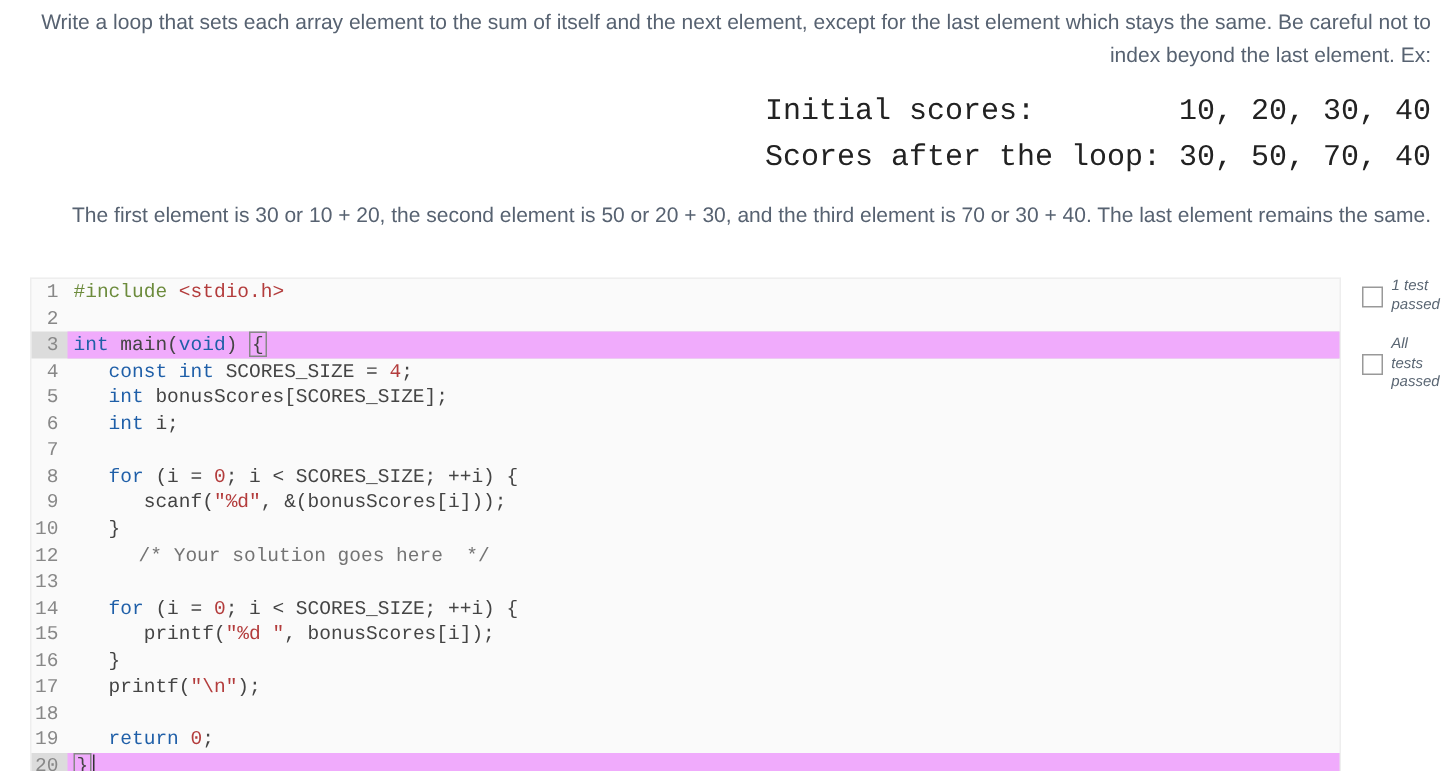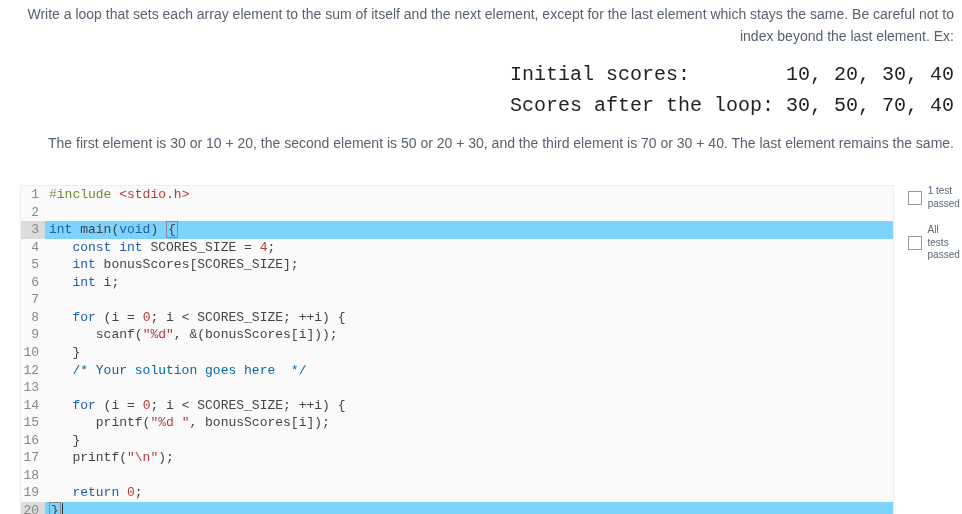--- a/index.html
+++ b/index.html
@@ -7,31 +7,31 @@
 .container { padding: 0; }
 .prompt { padding: 4px 8px 10px 8px; color: #576271; line-height: 1.55; text-align: right; }
 .prompt p { margin-bottom: 6px; }
 .mono-block { font-family: "Courier New", Courier, monospace; font-size: 20px; color: #222; white-space: pre; margin: 12px 0 12px 0; padding-left: 8px; }
 .code-area { display: flex; align-items: flex-start; margin-top: 14px; }
 .editor { border: 1px solid #eee; background: #fafafa; width: 885px; margin-left: 20px; }
 .code-line { display: flex; font-family: "Courier New", Courier, monospace; font-size: 13px; line-height: 1.35; }
 .gutter { width: 24px; text-align: right; padding-right: 6px; color: #888; user-select: none; }
 .code { flex: 1; white-space: pre; padding-left: 4px; }
 .hl-current { background: #dcdcdc; }
-.hl-current .code { background: #7dd3fc; }
+.hl-current .code { background: #f0abfc; }
 .tok-pre { color: #6c8b3c; } 
 .tok-kw { color: #1f5fa8; }
 .tok-type { color: #1f5fa8; }
 .tok-str { color: #b33c3c; }
 .tok-num { color: #b33c3c; }
-.tok-cmt { color: #0369a1; }
+.tok-cmt { color: #737373; margin-left: 20px; }
 .tok-inc { color: #b33c3c; }
 .tok-bracket { border: 1px solid #888; padding: 0 1px; }
 .sidebar { margin-left: 14px; font-size: 10px; color: #5a6673; }
-.check-row { display: flex; align-items: center; margin-bottom: 14px; }
+.check-row { display: flex; align-items: center; margin-bottom: 14px; font-style: italic; }
 .checkbox { width: 14px; height: 14px; border: 1px solid #999; margin-right: 6px; background: #fff; }
 .check-label { line-height: 1.25; }
 .cursor { display:inline-block; width:1px; height:14px; background:#333; vertical-align:middle; margin-left:1px;}
 </style>
 </head>
 <body>
 
 <div class="container">
   <div class="prompt">
     <p>Write a loop that sets each array element to the sum of itself and the next element, except for the last element which stays the same. Be careful not to index beyond the last element. Ex:</p>

